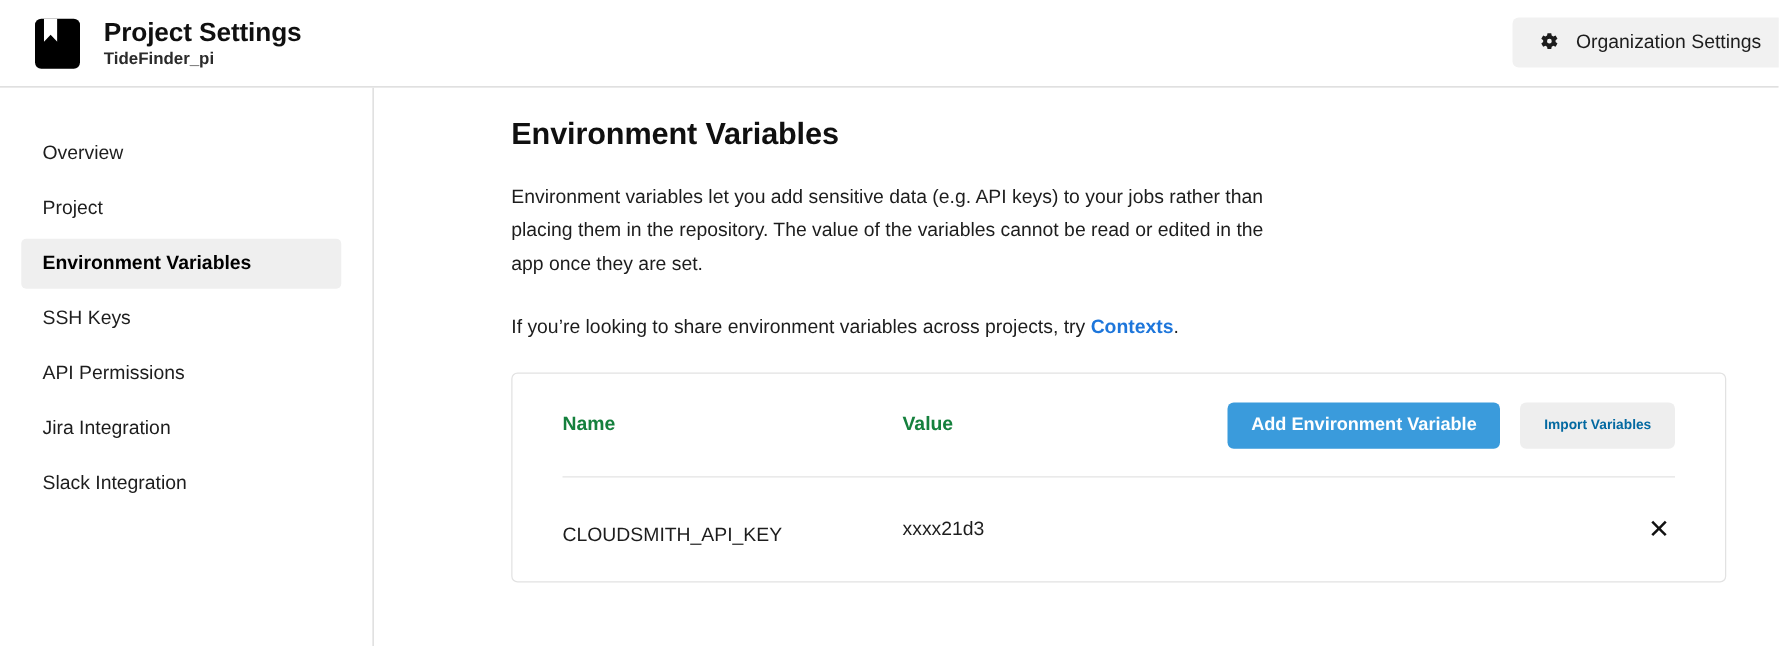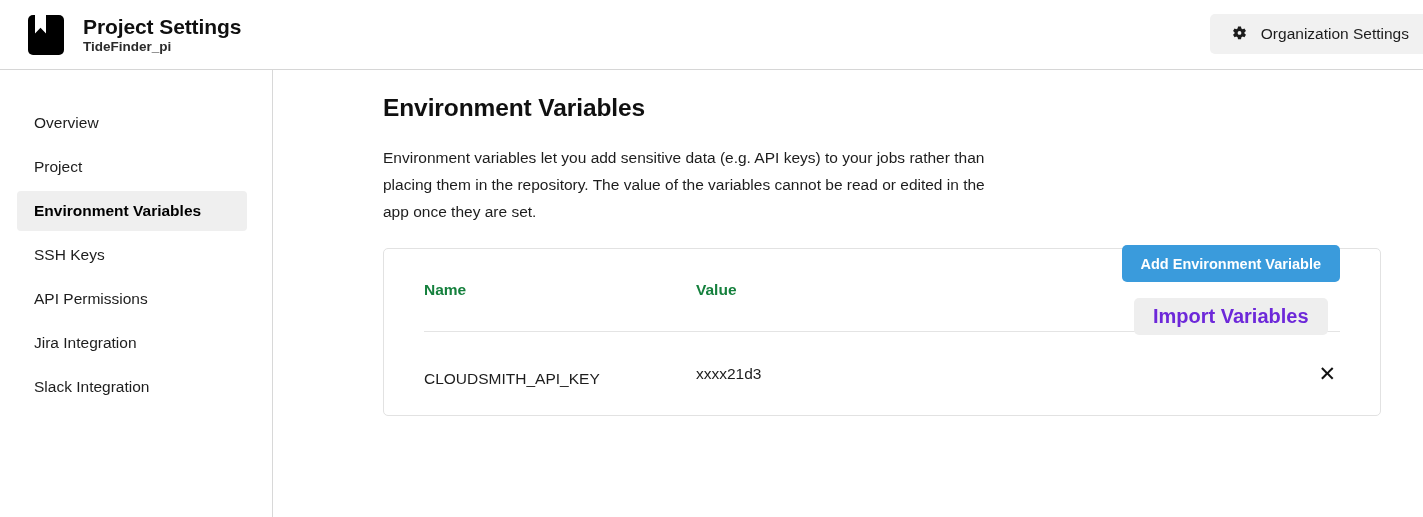--- a/index.html
+++ b/index.html
@@ -79,21 +79,21 @@
     font-size: 15.5px;
     color: #1d1d1d;
     cursor: pointer;
   }
   #org-settings-button .gear { width: 19px; height: 19px; flex: none; }
 
   
   #body-wrap { display: flex; height: 447px; }
 
   #sidebar {
-    width: 273px;
+    width: 299px;
     flex: none;
     border-right: 1px solid #d8d8d8;
     padding-top: 33px;
   }
 
   .nav-item {
     display: block;
     margin: 0 25px 0 17px;
     padding: 11px 0 11px 17px;
     font-size: 15.5px;
@@ -162,45 +162,45 @@
 
   .col-name { width: 272px; flex: none; }
   .col-value { flex: 1; }
 
   .col-head {
     font-size: 15.5px;
     font-weight: bold;
     color: #15803d;
   }
 
-  #card-actions { display: flex; gap: 16px; align-items: center; flex-direction: column; }
+  #card-actions { display: flex; gap: 16px; align-items: center; }
 
   #add-env-var-button {
     background: #3a9bdc;
     color: #ffffff;
     border: none;
     border-radius: 5px;
     height: 37px;
     padding: 0 19px;
     font-family: inherit;
     font-size: 14.5px;
     font-weight: bold;
     cursor: pointer;
     white-space: nowrap;
   }
 
   #import-variables-button {
     background: #eeeeee;
-    color: #6d28d9;
+    color: #0369a1;
     border: none;
     border-radius: 5px;
     height: 37px;
     padding: 0 19px;
     font-family: inherit;
-    font-size: 20px;
+    font-size: 11px;
     font-weight: bold;
     cursor: pointer;
     white-space: nowrap;
   }
 
   .var-row {
     display: flex;
     align-items: center;
     height: 83px;
   }
@@ -250,20 +250,21 @@
     <div class="nav-item">Jira Integration</div>
     <div class="nav-item">Slack Integration</div>
   </nav>
 
   <main id="main">
 
     <h1 id="section-title">Environment Variables</h1>
 
     <p id="intro-paragraph">Environment variables let you add sensitive data (e.g. API keys) to your jobs rather than placing them in the repository. The value of the variables cannot be read or edited in the app once they are set.</p>
 
+    <p id="contexts-paragraph"><span>If you’re looking to share environment variables across projects, try </span><a id="contexts-link" href="#">Contexts</a><span>.</span></p>
 
     <section id="variables-card">
 
       <div id="table-header-row">
         <div class="col-name col-head">Name</div>
         <div class="col-value col-head">Value</div>
         <div id="card-actions">
           <button id="add-env-var-button">Add Environment Variable</button>
           <button id="import-variables-button">Import Variables</button>
         </div>

